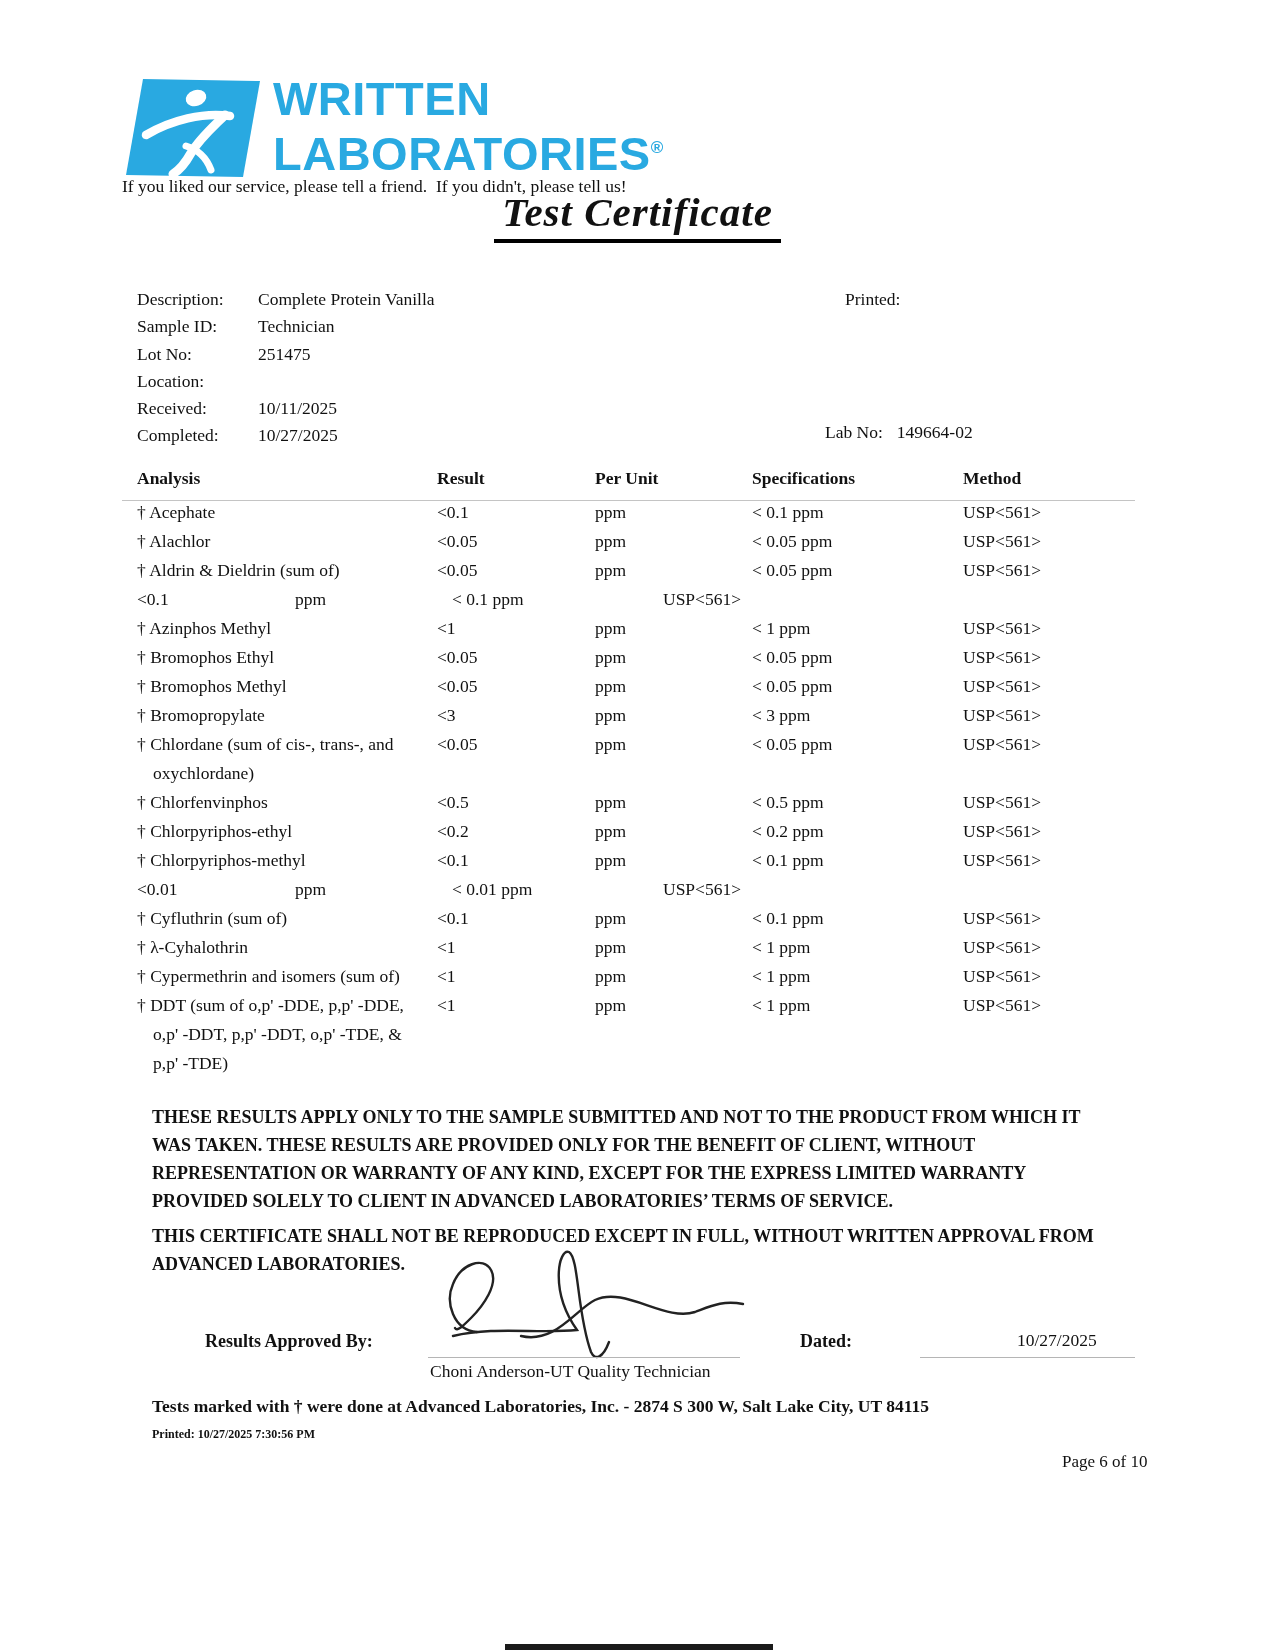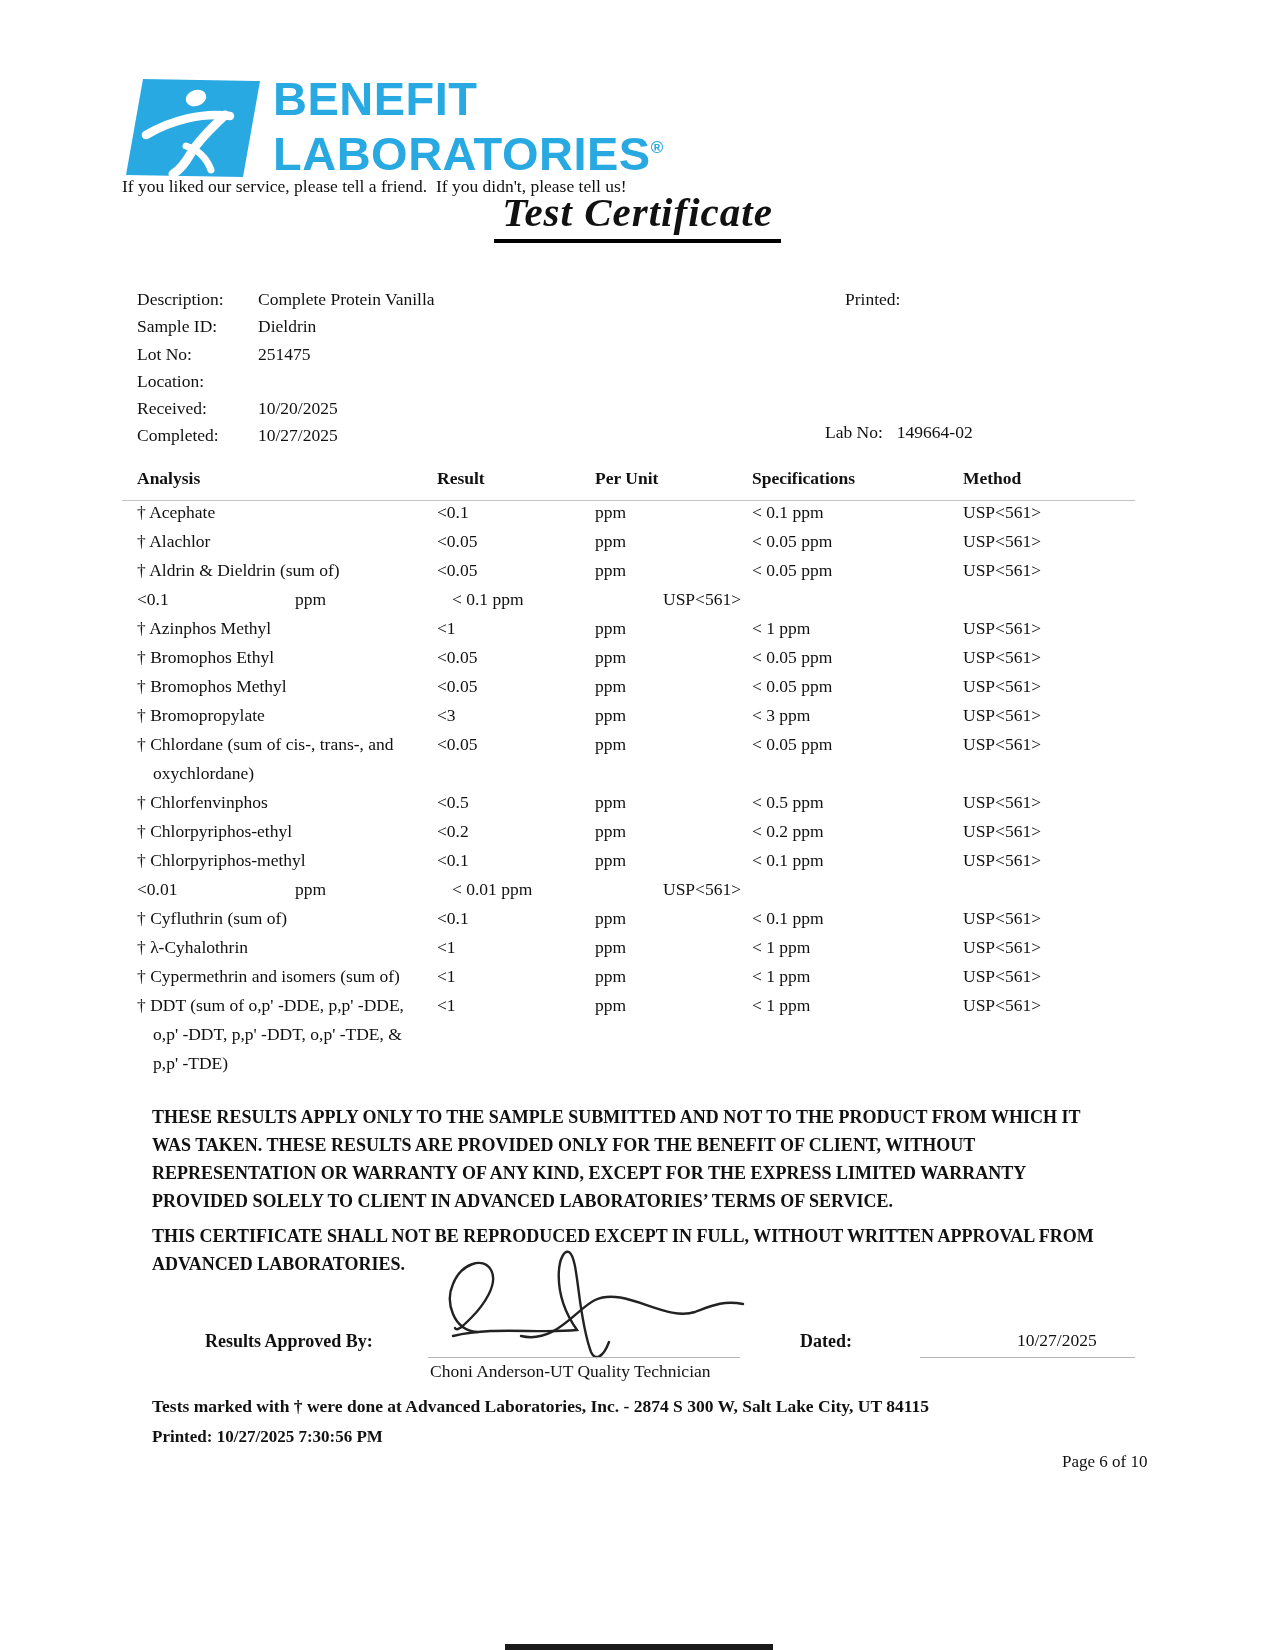--- a/index.html
+++ b/index.html
@@ -58,21 +58,21 @@
   .approved-label{left:205px;top:1331px;font-weight:bold;font-size:18px;}
   .sig-svg{left:425px;top:1240px;width:335px;height:125px;}
   .sig-line{left:428px;top:1357px;width:312px;height:1px;background:#b5b5b5;}
   .signer{left:430px;top:1361px;font-size:17.5px;}
   .dated-label{left:800px;top:1331px;font-weight:bold;font-size:18px;}
   .dated-value{left:1017px;top:1330px;font-size:17.5px;}
   .date-line{left:920px;top:1357px;width:215px;height:1px;background:#b5b5b5;}
 
   
   .foot-note{left:152px;top:1396px;font-weight:bold;font-size:17.5px;}
-  .printed{left:152px;top:1427px;font-weight:bold;font-size:17px;text-align:right;}
+  .printed{left:152px;top:1427px;font-weight:bold;font-size:12px;text-align:right;}
   .page-num{left:1062px;top:1452px;font-size:17px;}
 
   .trend{left:540px;top:1452px;width:228px;height:122px;}
   .trend svg{position:absolute;left:0;top:0;width:100%;height:100%;}
   .trend-text{position:absolute;left:107px;top:19px;color:#fff;
     font-family:"Liberation Sans", sans-serif;font-weight:bold;font-style:italic;
     font-size:33px;line-height:40px;letter-spacing:0.5px;}
   .trend-text .reg{font-size:11px;vertical-align:super;}
   .scan-mark{left:505px;top:1644px;width:268px;height:6px;background:#1a1a1a;}
 </style>
@@ -85,56 +85,56 @@
     <polygon points="17,1 134,3 117,99 0,97" fill="#29A9E1"></polygon>
     <ellipse cx="70" cy="20" rx="10.5" ry="8" fill="#ffffff" transform="rotate(-18 70 20)"></ellipse>
     <g stroke="#ffffff" fill="none" stroke-linecap="round">
       <path d="M20,57 C45,42 78,34 104,38" stroke-width="8.5"></path>
       <path d="M99,37 C87,49 74,60 65,75 C60,84 55,91 47,96" stroke-width="9"></path>
       <path d="M60,68 C73,72 81,81 85,92" stroke-width="7"></path>
     </g>
   </svg>
 
   <div class="abs brand-text">
-    <div>BENEFIT</div>
+    <div>WRITTEN</div>
     <div><span>LABORATORIES</span><span class="reg">®</span></div>
   </div>
 
   <div class="abs tagline">If you liked our service, please tell a friend.  If you didn't, please tell us!</div>
 
 
   <div class="abs title-wrap">
     <span class="doc-title">Test Certificate</span>
   </div>
 
   <div class="abs info">
 
       <div class="info-row">
         <span class="info-label">Description:</span>
         <span class="info-value">Complete Protein Vanilla</span>
       </div>
 
       <div class="info-row">
         <span class="info-label">Sample ID:</span>
-        <span class="info-value">Dieldrin</span>
+        <span class="info-value">Technician</span>
       </div>
 
       <div class="info-row">
         <span class="info-label">Lot No:</span>
         <span class="info-value">251475</span>
       </div>
 
       <div class="info-row">
         <span class="info-label">Location:</span>
         <span class="info-value"></span>
       </div>
 
       <div class="info-row">
         <span class="info-label">Received:</span>
-        <span class="info-value">10/20/2025</span>
+        <span class="info-value">10/11/2025</span>
       </div>
 
       <div class="info-row">
         <span class="info-label">Completed:</span>
         <span class="info-value">10/27/2025</span>
       </div>
     </div>
   <div class="abs client-label">Printed:</div>
   <div class="abs lab-no">
     <span>Lab No:</span><span class="val">149664-02</span>

